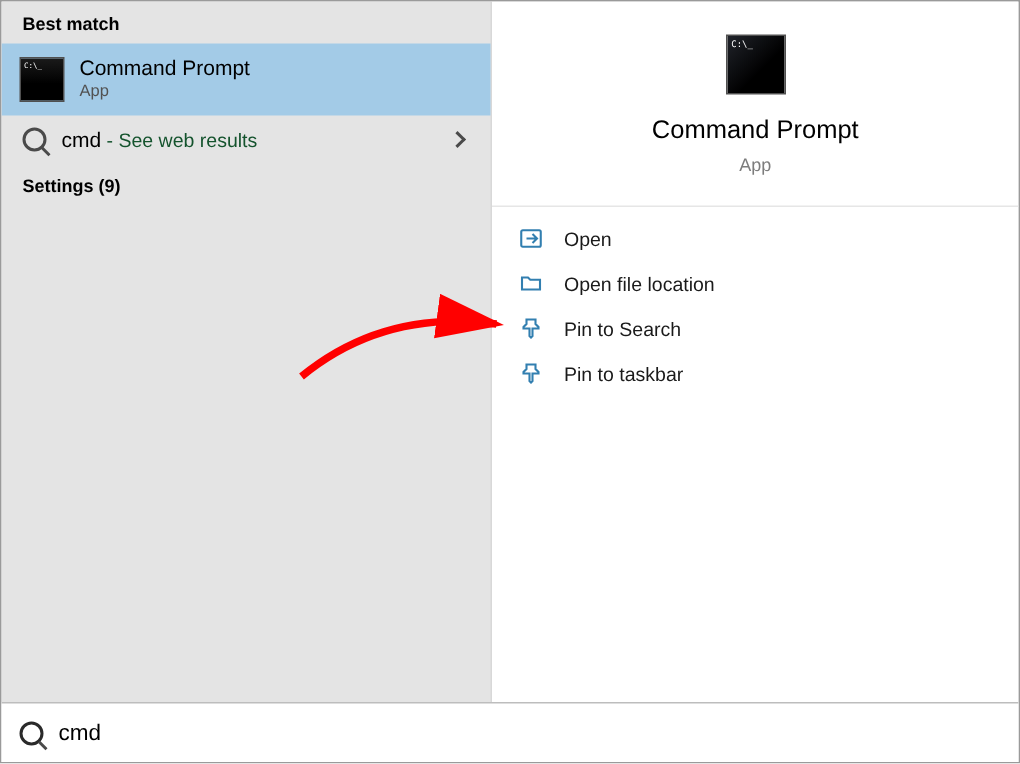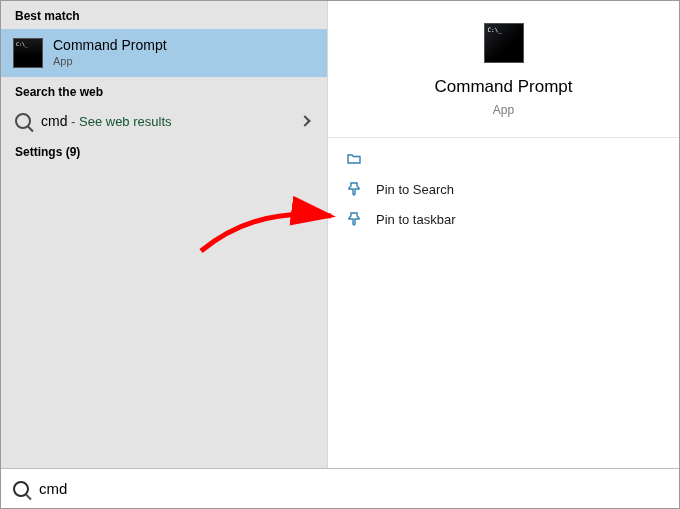--- a/index.html
+++ b/index.html
@@ -53,49 +53,58 @@
       <div class="section-header">Best match</div>
 
       <div class="best-match-item">
         <div class="cmd-thumb"></div>
         <div class="bm-texts">
           <div class="bm-title">Command Prompt</div>
           <div class="bm-sub">App</div>
         </div>
       </div>
 
-      <div class="section-header">Search the web</div>
 
       <div class="web-row">
         <span class="search-glyph"></span>
         <span class="web-text">
           <span>cmd</span><span class="faded"> - See web results</span>
         </span>
         <span class="chev"></span>
       </div>
 
       <div class="section-header">Settings (9)</div>
     </div>
 
     <div class="right">
       <div class="hero">
         <div class="hero-thumb"></div>
         <div class="hero-title">Command Prompt</div>
         <div class="hero-sub">App</div>
       </div>
 
       <div class="actions">
+        <div class="action">
+          <span class="ic">
+            <svg viewBox="0 0 16 16">
+                <rect x="1.5" y="2.5" width="13" height="11" rx="1"></rect>
+                <path d="M9 5l3 3-3 3M12 8H5"></path>
+              </svg>
+          </span>
+          <span>Open</span>
+        </div>
 
 
         <div class="action">
           <span class="ic">
             <svg viewBox="0 0 16 16">
                 <path d="M2 4h4l1.5 1.5H14V12H2z"></path>
               </svg>
           </span>
+          <span>Open file location</span>
         </div>
 
         <div class="action">
           <span class="ic">
             <svg viewBox="0 0 16 16">
                 <path d="M5 2h6v3l2 2v1H9v5l-1 1-1-1V8H3V7l2-2z"></path>
               </svg>
           </span>
           <span>Pin to Search</span>
         </div>

